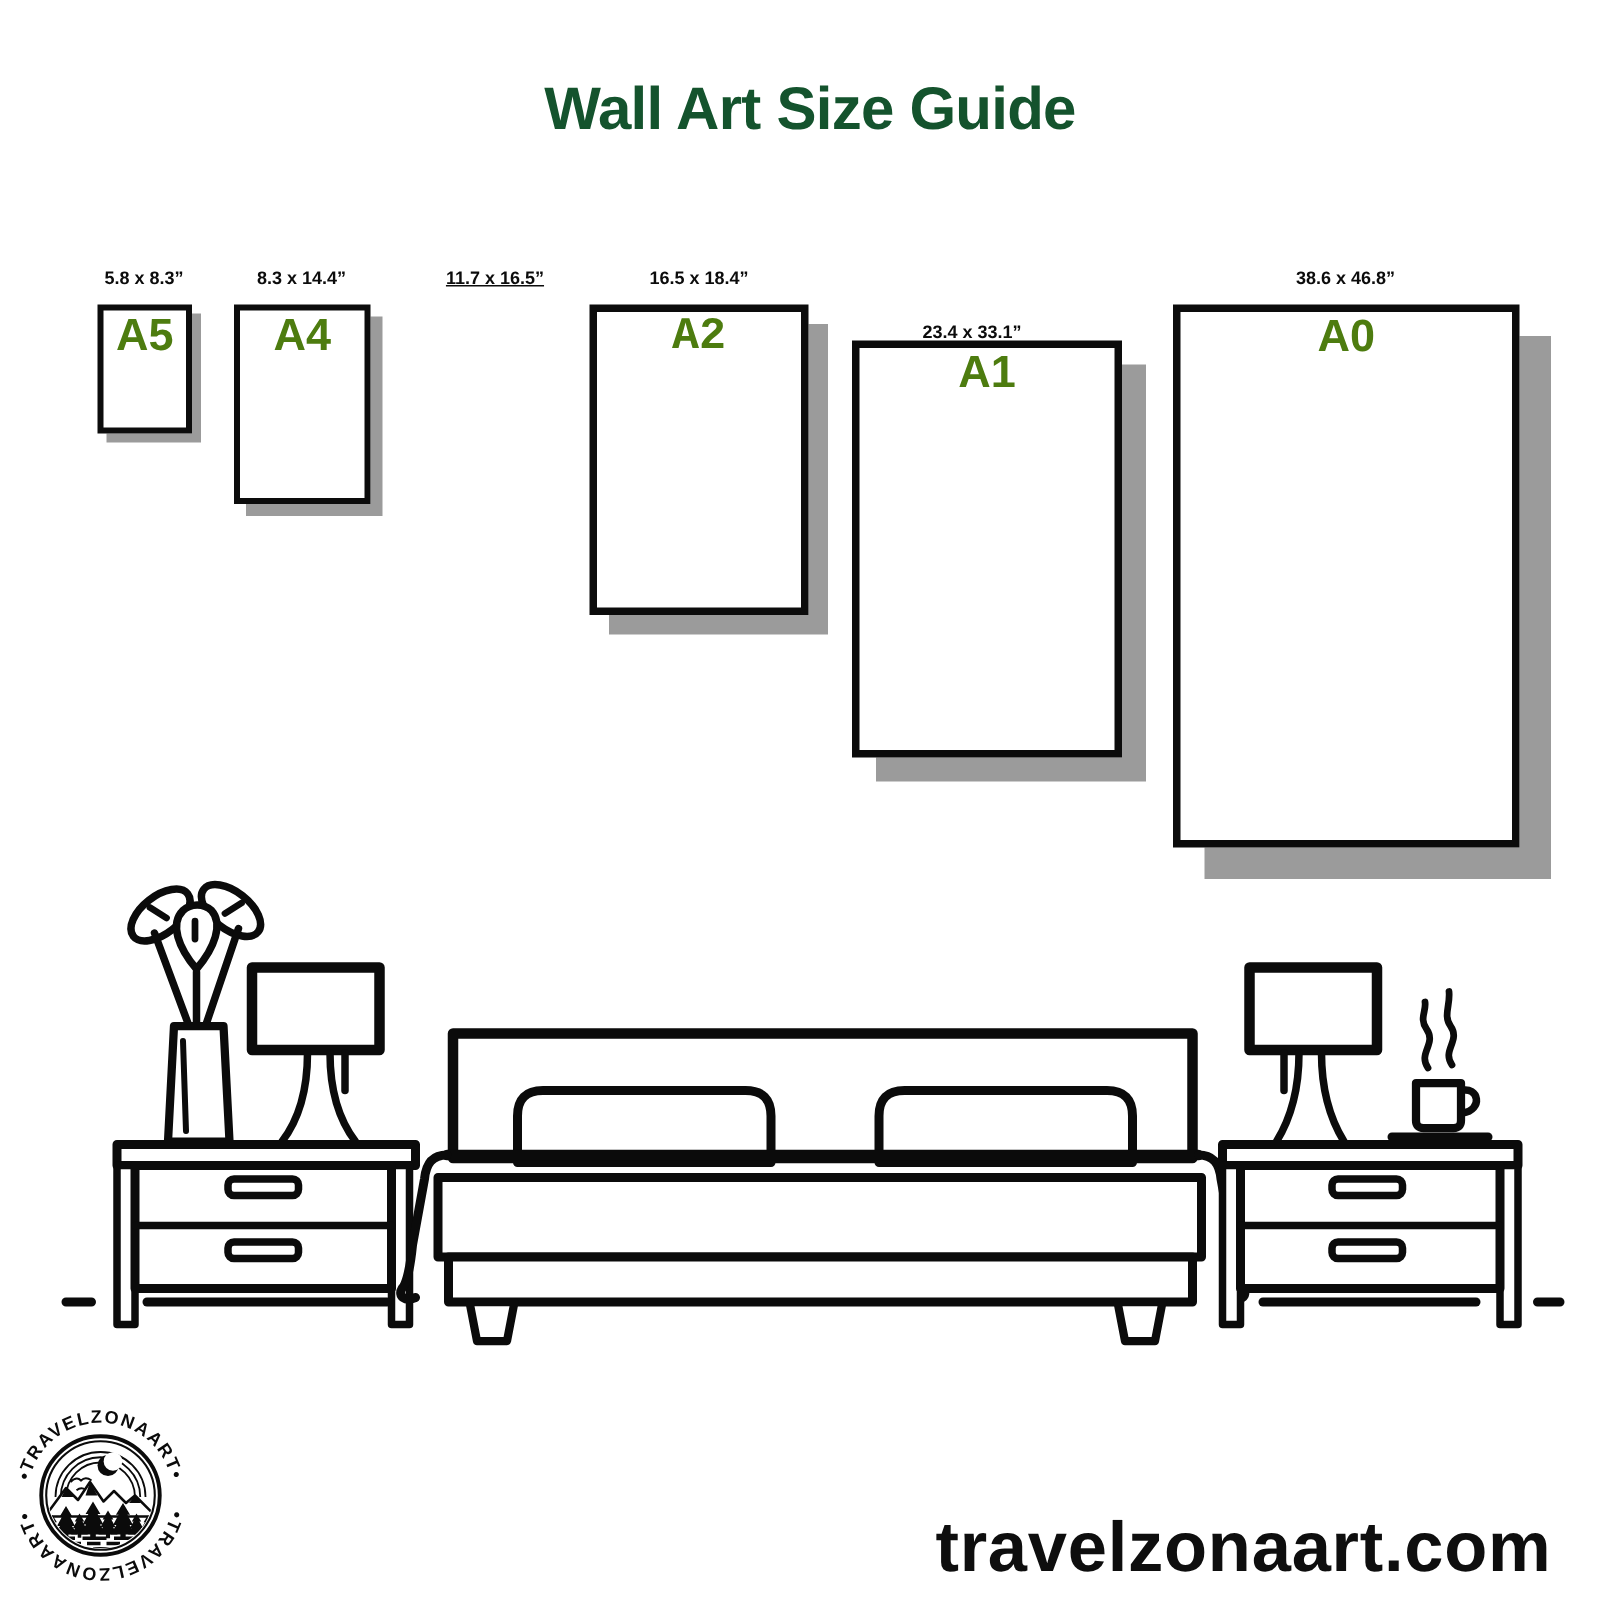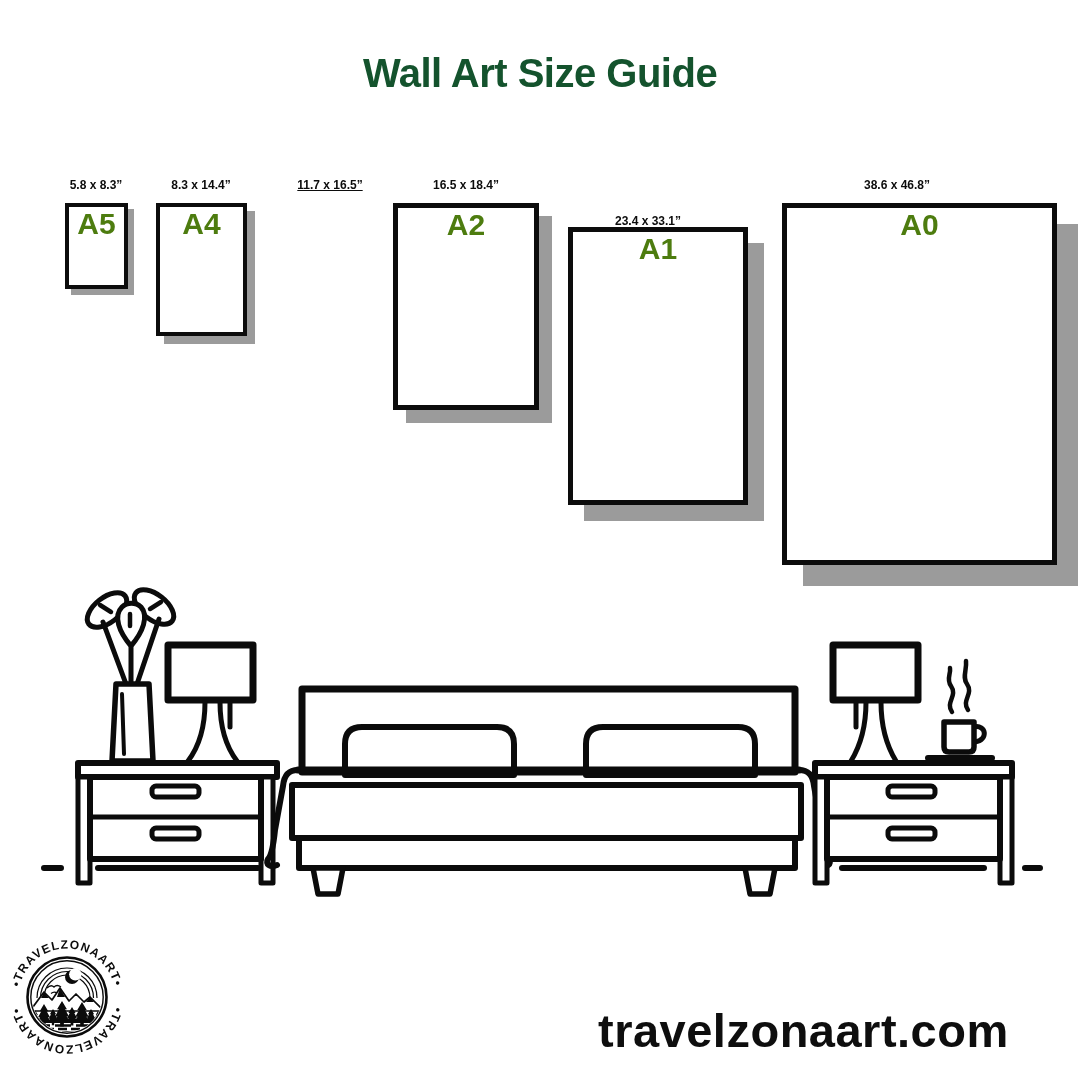--- a/index.html
+++ b/index.html
@@ -11,27 +11,27 @@
               text-align:center;font-size:12px;font-weight:700;color:#0c0c0c;}
   .lbl-a5{left:16px;}  .lbl-a4{left:121px;} .lbl-a3{left:250px;text-decoration:underline;}
   .lbl-a2{left:386px;} .lbl-a1{left:568px;margin-top:36px;} .lbl-a0{left:817px;}
   .size-box{position:absolute;top:203px;box-sizing:border-box;background:#ffffff;
             border:4px solid #0c0c0c;display:flex;justify-content:center;
             font-size:30px;font-weight:700;color:#4d7c0f;
             box-shadow:var(--so) var(--so) 0 0 #9b9b9b;}
   .box-a5{left:65px;width:63px;height:86px;--so:6px;}
   .box-a4{left:156px;width:91px;height:133px;--so:8px;}
   .box-a3{left:263px;width:108px;height:159px;--so:10px;}
-  .box-a2{left:393px;width:146px;height:207px;--so:13px;border-width:5px;}
+  .box-a2{left:393px;width:146px;height:207px;--so:13px;border-width:5px;font-family:Liberation Mono, monospace;}
   .box-a1{left:568px;width:180px;height:278px;--so:16px;border-width:5px;margin-top:24px;}
-  .box-a0{left:782px;width:275px;height:362px;--so:21px;border-width:5px;}
+  .box-a0{left:782px;width:231px;height:362px;--so:21px;border-width:5px;}
   .scene{position:absolute;left:0;top:575px;width:1080px;height:330px;}
   .logo{position:absolute;left:6px;top:936px;width:122px;height:122px;}
   .logo text{font-family:"Liberation Sans",sans-serif;}
-  .website{position:absolute;left:598px;top:1004px;width:462px;
+  .website{position:absolute;left:598px;top:1004px;width:462px;text-align:center;
            font-size:47px;line-height:54px;font-weight:700;letter-spacing:0.5px;color:#0e0e0e;}
 </style>
 </head>
 <body>
 
 <div class="canvas">
 
   <div class="title">Wall Art Size Guide</div>
 
   <div class="size-label lbl-a5">5.8 x 8.3”</div>

